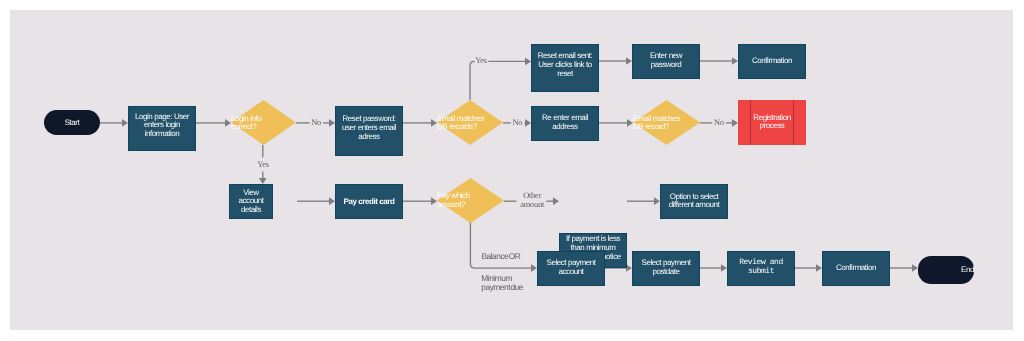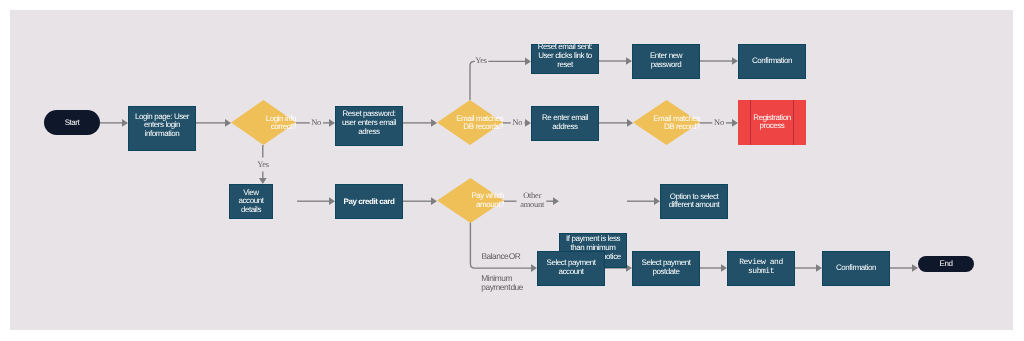--- a/index.html
+++ b/index.html
@@ -33,21 +33,21 @@
     white-space: pre-line;
   }
   .process { background: #215068; border: 1px solid #0d455f; }
   .terminator { background: #0f172a; border-radius: 13px; }
   .alert { background: #ef4444; }
   .alert .bar { position: absolute; top: 0; bottom: 0; width: 1.2px; background: #bc2c39; }
   .decision-wrap { position: absolute; }
   .decision-wrap .dtxt {
     position: absolute; left: 0; right: 0; top: 50%;
     transform: translateY(calc(-50% + 0.6px));
-    text-align: right; color: #fff;
+    text-align: left; color: #fff;
     font-family: "Liberation Sans", sans-serif;
     font-size: 8px; line-height: 8.6px;
     letter-spacing: -0.45px; word-spacing: 0.15px;
     white-space: pre-line;
   }
   .edge-label {
     position: absolute;
     font-family: "Liberation Serif", serif;
     font-size: 8.4px;
     color: #5a5a5a;
@@ -128,33 +128,33 @@
 enters login
 information</div>
       </div>
       <div class="decision-wrap" style="left: 231px; top: 100px; width: 65px; height: 45px;">
         <svg width="65" height="45" viewBox="0 0 65 45" style="position: absolute; left: 0px; top: 0px;">
           <path d="M 0 22.5 L 32.5 0 L 65 22.5 L 32.5 45 Z" fill="#efbf58"></path>
         </svg>
         <div class="dtxt">Login info
 correct?</div>
       </div>
-      <div class="node process" style="left: 335px; top: 105.5px; width: 68px; height: 40px;">
+      <div class="node process" style="left: 335px; top: 105.5px; width: 68px; height: 50px;">
         <div class="txt" style="margin-top: -4.6px;">Reset password:
 user enters email
 adress</div>
       </div>
       <div class="decision-wrap" style="left: 437px; top: 100px; width: 66px; height: 45px;">
         <svg width="66" height="45" viewBox="0 0 66 45" style="position: absolute; left: 0px; top: 0px;">
           <path d="M 0 22.5 L 33 0 L 66 22.5 L 33 45 Z" fill="#efbf58"></path>
         </svg>
         <div class="dtxt">Email matches
 DB records?</div>
       </div>
-      <div class="node process" style="left: 531px; top: 43.5px; width: 68px; height: 30px;">
+      <div class="node process" style="left: 531px; top: 43.5px; width: 68px; height: 48px;">
         <div class="txt" style="margin-top: -4.6px;">Reset email sent:
 User clicks link to
 reset</div>
       </div>
       <div class="node process" style="left: 632px; top: 43.5px; width: 68px; height: 35px;">
         <div class="txt" style="margin-top: -0.1px;">Enter new
 password</div>
       </div>
       <div class="node process" style="left: 738px; top: 43.5px; width: 68px; height: 35px;">
         <div class="txt" style="margin-top: 0.6px;">Confirmation</div>
@@ -207,21 +207,21 @@
         <div class="txt" style="margin-top: -0.1px;">Select payment
 postdate</div>
       </div>
       <div class="node process" style="left: 727px; top: 250.5px; width: 68px; height: 35px;">
         <div class="txt" style="margin-top: -0.1px; font-family: Liberation Mono, monospace;">Review and
 submit</div>
       </div>
       <div class="node process" style="left: 822px; top: 250.5px; width: 68px; height: 35px;">
         <div class="txt" style="margin-top: 0.6px;">Confirmation</div>
       </div>
-      <div class="node terminator" style="left: 918px; top: 256px; width: 56px; height: 16px;">
+      <div class="node terminator" style="left: 918px; top: 256px; width: 56px; height: 28px; justify-content: flex-end;">
         <div class="txt" style="margin-top: 0.6px;">End</div>
       </div>
     </div>
   <div id="labels">
       <div class="edge-label" style="left: 316.2px; top: 122.5px; transform: translate(-50%, -50%);">No</div>
       <div class="edge-label" style="left: 481.1px; top: 60.9px; transform: translate(-50%, -50%);">Yes</div>
       <div class="edge-label" style="left: 517.4px; top: 122.5px; transform: translate(-50%, -50%);">No</div>
       <div class="edge-label" style="left: 719px; top: 122.5px; transform: translate(-50%, -50%);">No</div>
       <div class="edge-label" style="left: 263.1px; top: 165.3px; transform: translate(-50%, -50%);">Yes</div>
       <div class="edge-label" style="left: 532.2px; top: 201.1px; transform: translate(-50%, -50%);">Other

